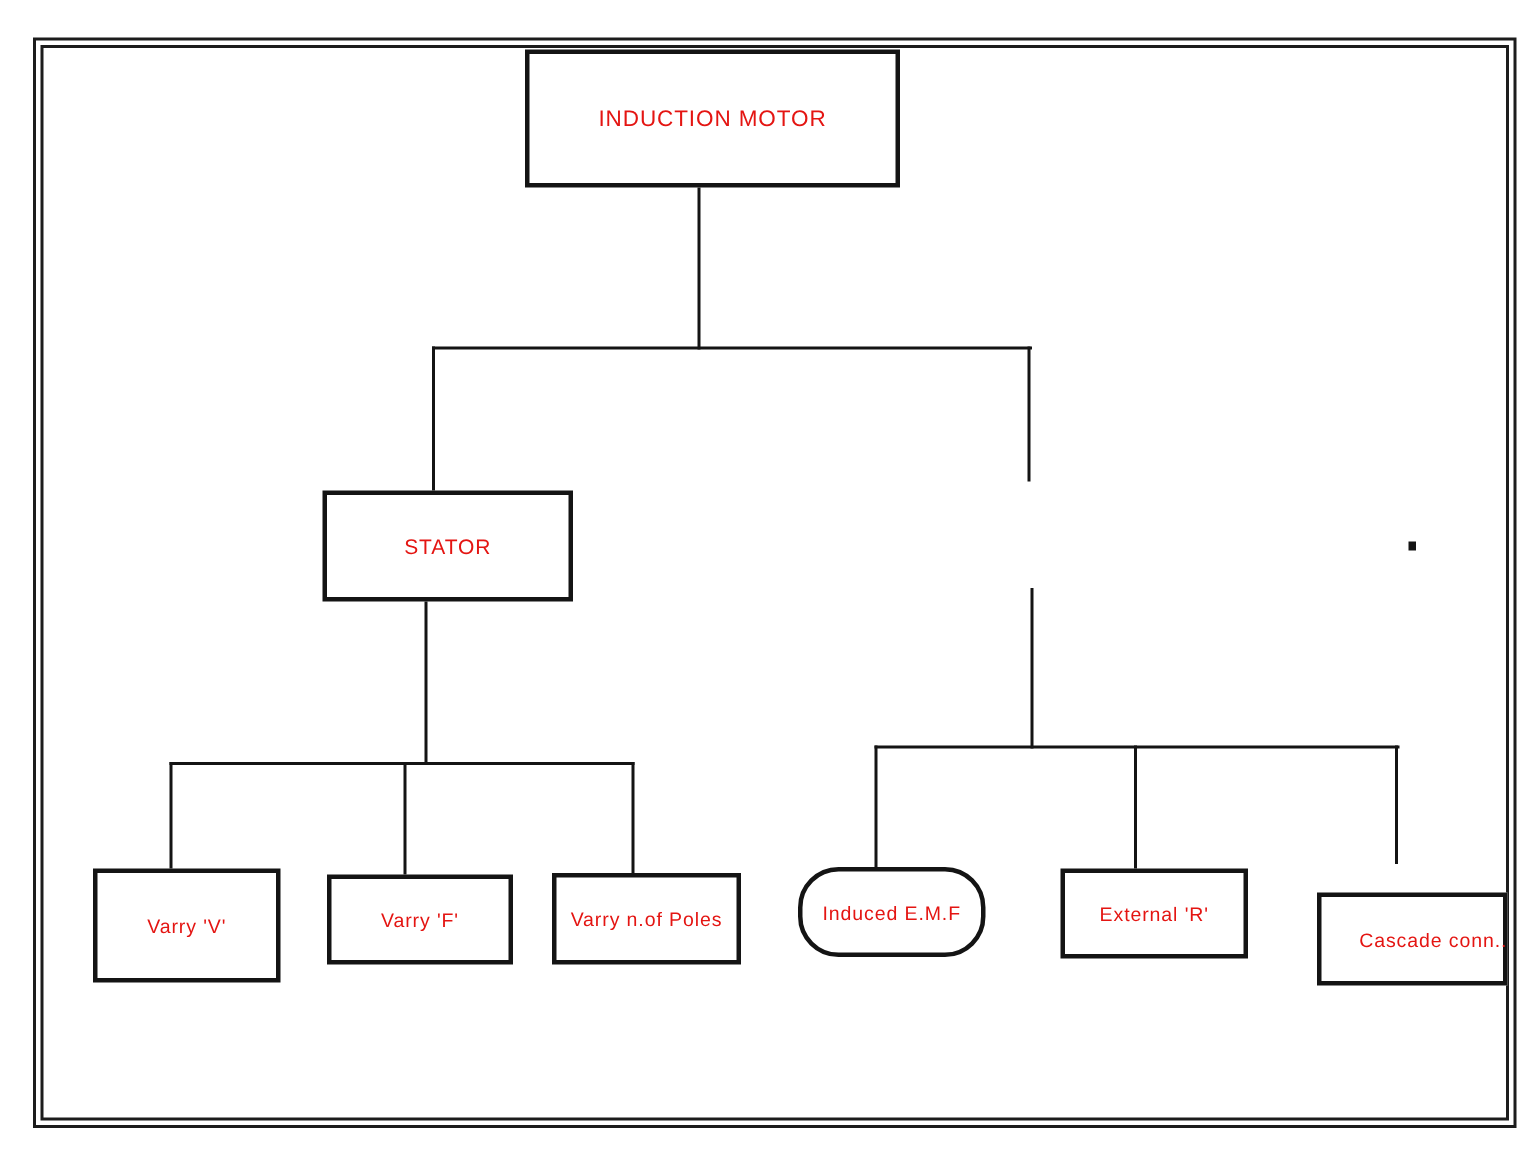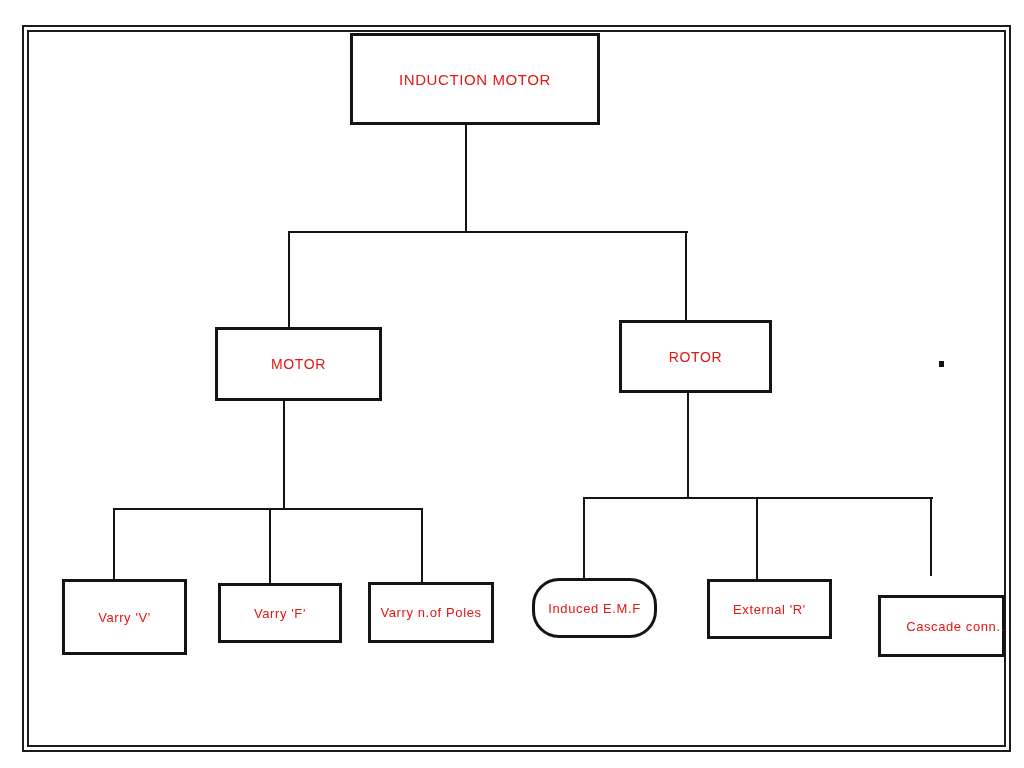--- a/index.html
+++ b/index.html
@@ -110,26 +110,23 @@
   <div class="line l-rotor-h"></div>
   <div class="line l-to-emf"></div>
   <div class="line l-to-ext-r"></div>
   <div class="line l-to-cascade"></div>
 
   <div class="node n-root">
     <span>INDUCTION MOTOR</span>
   </div>
 
   <div class="node n-stator">
-    <span>MOTOR</span>
+    <span>STATOR</span>
   </div>
 
-  <div class="node n-rotor">
-    <span>ROTOR</span>
-  </div>
 
   <div class="node n-varry-v">
     <span>Varry 'V'</span>
   </div>
 
   <div class="node n-varry-f">
     <span>Varry 'F'</span>
   </div>
 
   <div class="node n-varry-poles">

